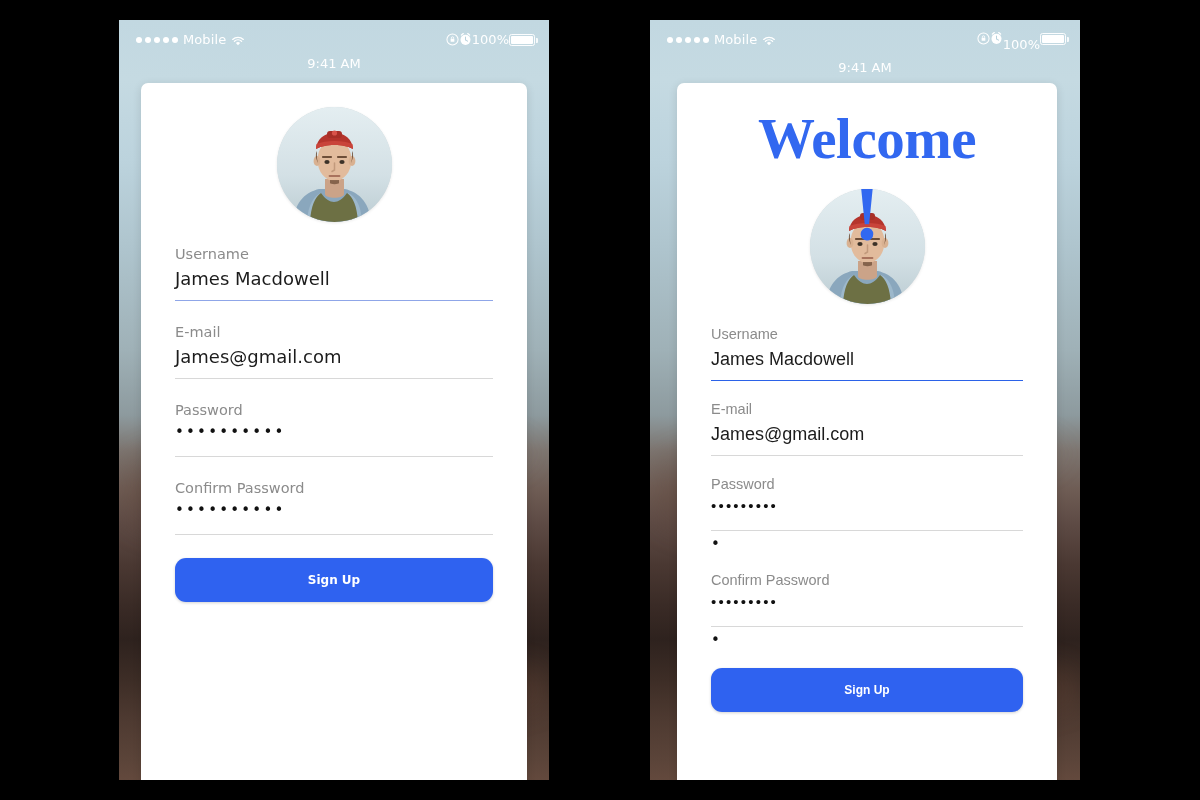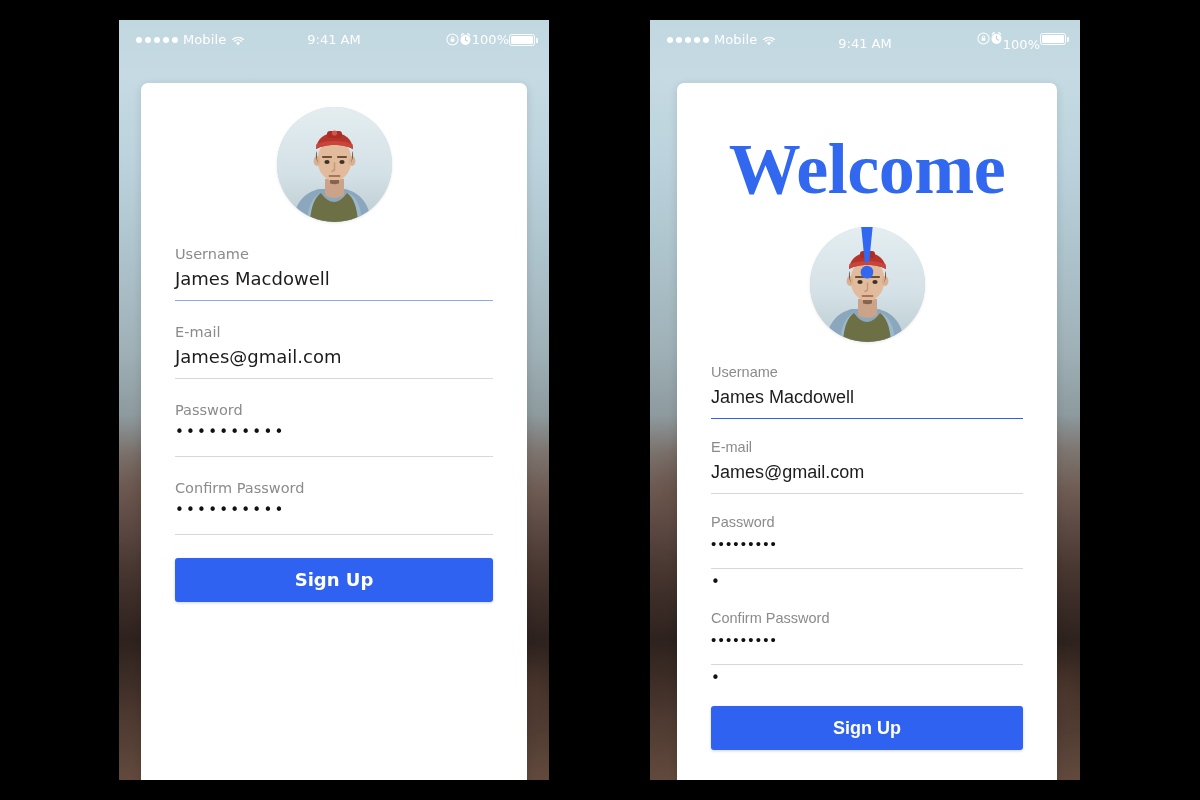--- a/index.html
+++ b/index.html
@@ -89,20 +89,21 @@
     background: #fff;
   }
   .carrier { font-size: 13px; letter-spacing: .1px; }
   .wifi { display:block; width: 14px; height: 11px; }
 
   .sb-time {
     position: absolute;
     left: 0; right: 0;
     text-align: center;
     font-size: 13px;
+    margin-top: 24px;
   }
   .sb-right {
     position: absolute;
     right: 14px;
     display: flex;
     align-items: center;
   }
   .glyph { display: block; width: 13px; height: 13px; }
   .batt-pct { font-size: 13px; }
   .battery {
@@ -157,22 +158,22 @@
     font-weight: bold;
     letter-spacing: -0.5px;
   }
   #phone-left .welcome {
     font-size: 54px;
     margin-top: 36px;
     line-height: 1;
   }
   #phone-right .welcome {
     font-family: "Liberation Serif", serif;
-    font-size: 72px;
-    margin-top: 50px;
+    font-size: 57px;
+    margin-top: 27px;
     line-height: 1;
   }
 
   
   .avatar-wrap {
     display: flex;
     justify-content: center;
     position: relative;
   }
   #phone-left .avatar-wrap  { margin-top: 24px; }
@@ -258,22 +259,22 @@
   }
 
   
   .signup-btn {
     display: block;
     width: calc(100% - 68px);
     margin: 0 34px;
     background: #2f62f0;
     color: #ffffff;
     border: none;
-    border-radius: 3px;
-    font-size: 18px;
+    border-radius: 11px;
+    font-size: 12px;
     font-weight: bold;
     height: 44px;
     line-height: 44px;
     text-align: center;
     cursor: pointer;
     box-shadow: 0 1px 3px rgba(0,0,0,.18);
   }
   #phone-left  .signup-btn { margin-top: 16px; }
   #phone-right .signup-btn { margin-top: 14px; }
 </style>

